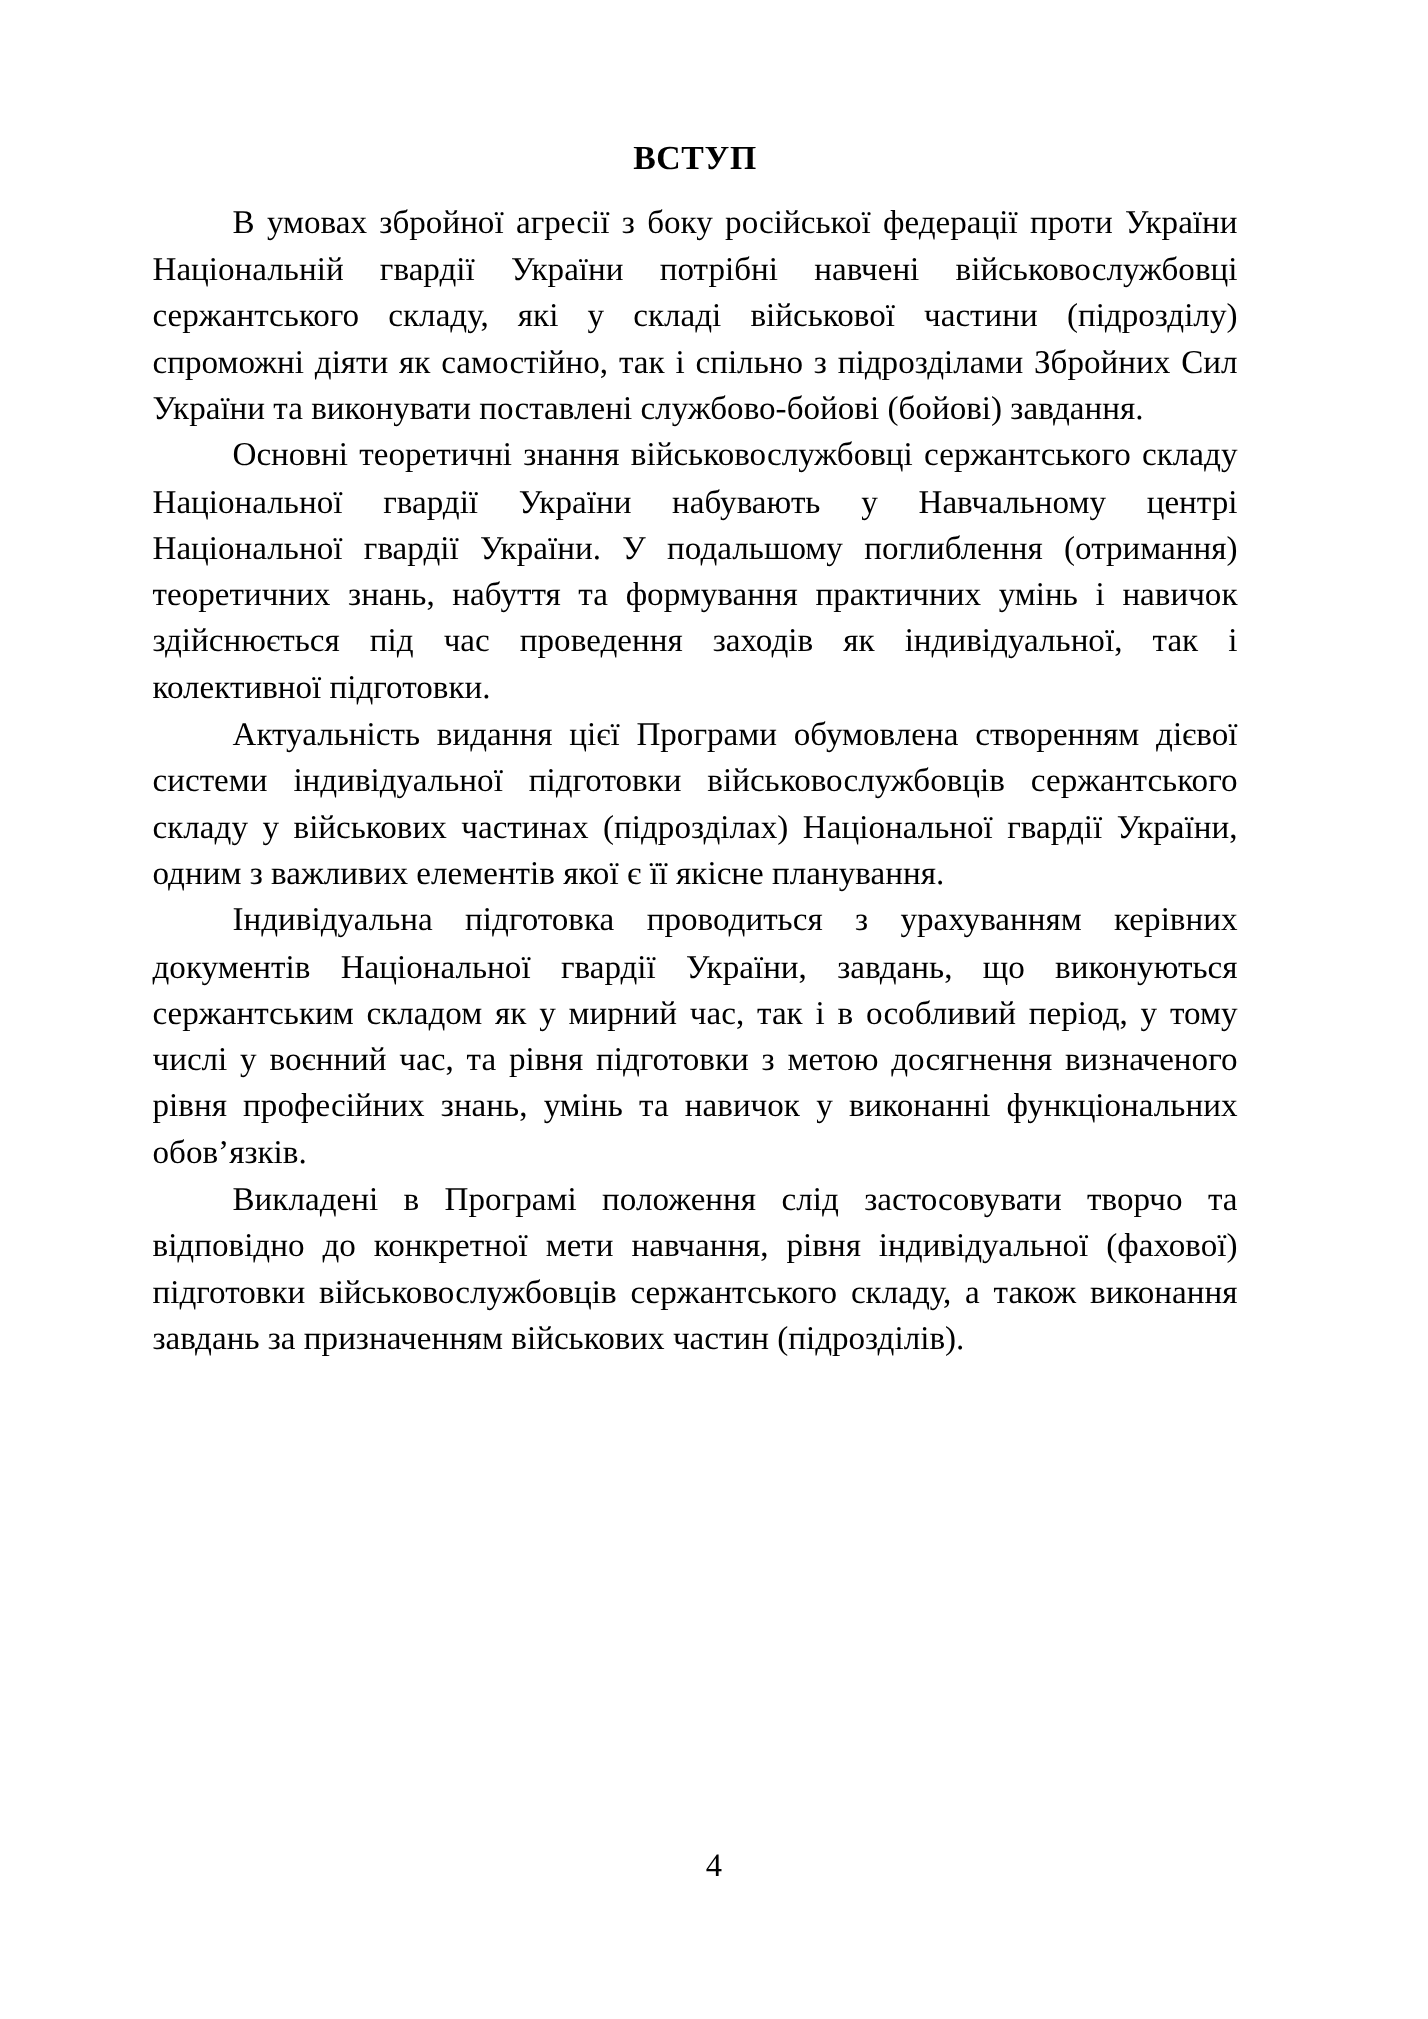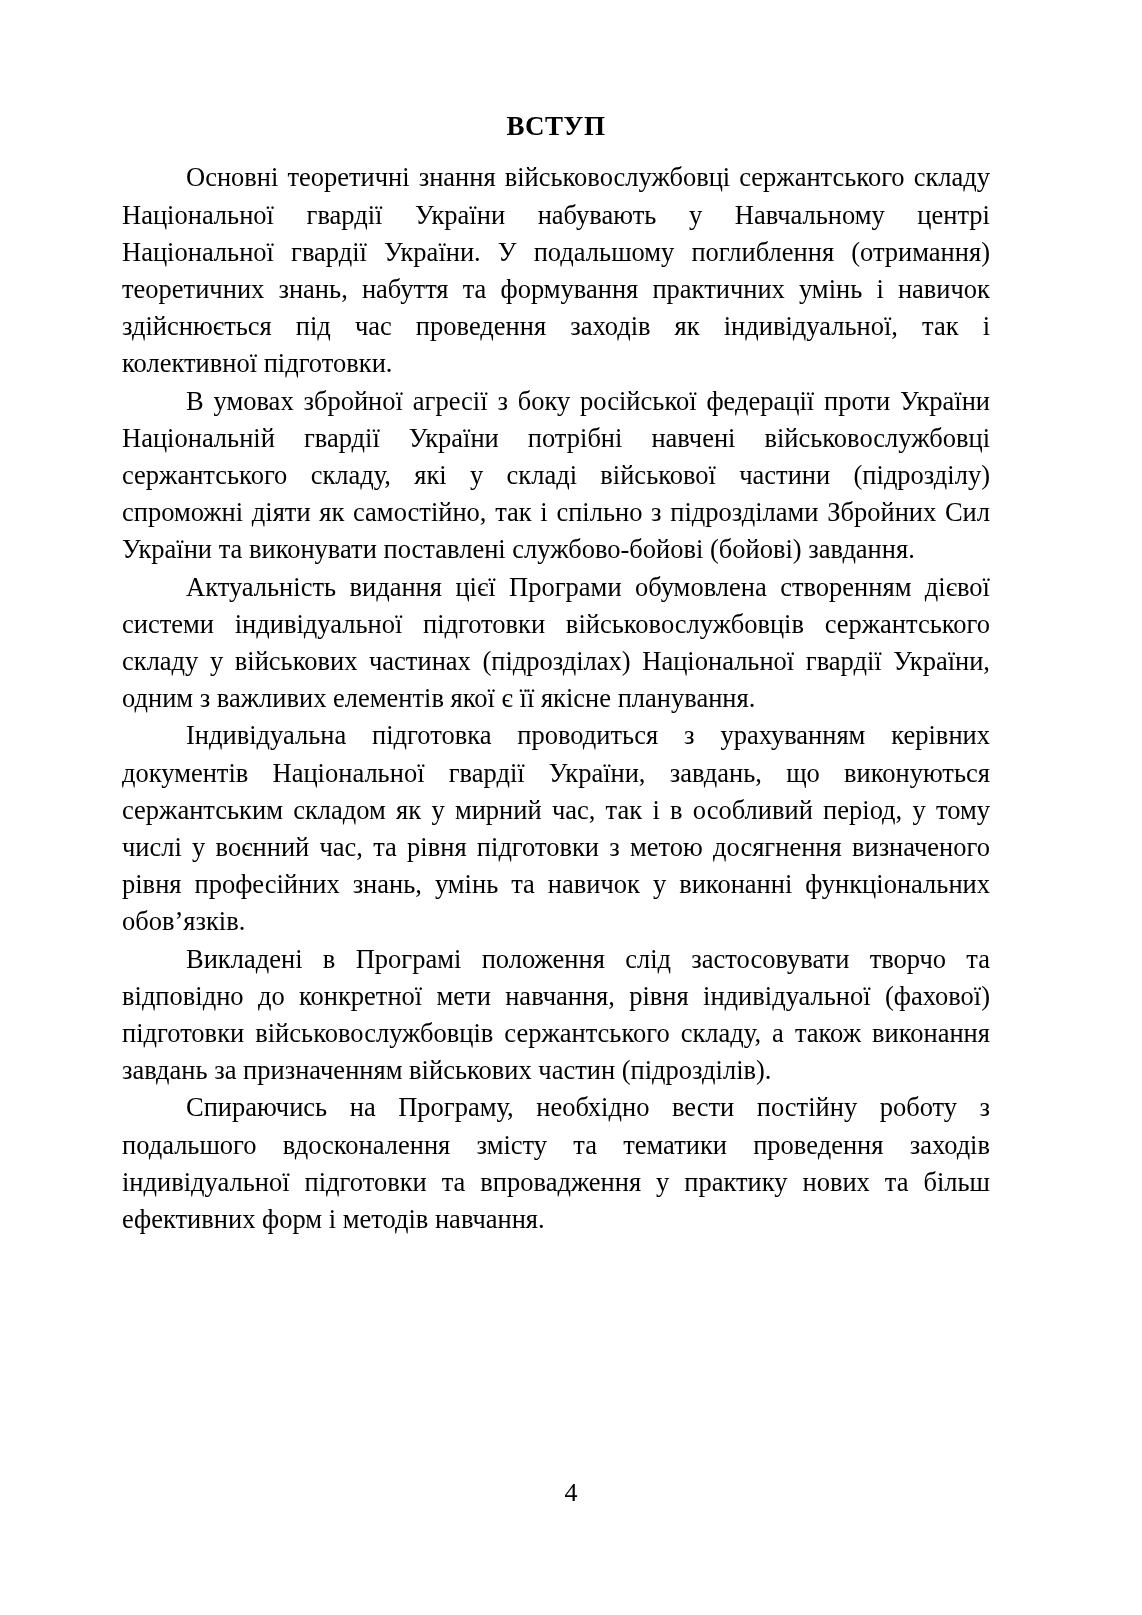--- a/index.html
+++ b/index.html
@@ -57,29 +57,28 @@
 </style>
 </head>
 <body>
 
 <div class="page">
 
   <div class="content">
 
     <h1 class="doc-title">ВСТУП</h1>
 
+    <p class="para">В умовах збройної агресії з боку російської федерації проти України Національній гвардії України потрібні навчені військовослужбовці сержантського складу, які у складі військової частини (підрозділу) спроможні діяти як самостійно, так і спільно з підрозділами Збройних Сил України та виконувати поставлені службово-бойові (бойові) завдання.</p>
+
     <p class="para">Основні теоретичні знання військовослужбовці сержантського складу Національної гвардії України набувають у Навчальному центрі Національної гвардії України. У подальшому поглиблення (отримання) теоретичних знань, набуття та формування практичних умінь і навичок здійснюється під час проведення заходів як індивідуальної, так і колективної підготовки.</p>
-
-    <p class="para">В умовах збройної агресії з боку російської федерації проти України Національній гвардії України потрібні навчені військовослужбовці сержантського складу, які у складі військової частини (підрозділу) спроможні діяти як самостійно, так і спільно з підрозділами Збройних Сил України та виконувати поставлені службово-бойові (бойові) завдання.</p>
 
     <p class="para">Актуальність видання цієї Програми обумовлена створенням дієвої системи індивідуальної підготовки військовослужбовців сержантського складу у військових частинах (підрозділах) Національної гвардії України, одним з важливих елементів якої є її якісне планування.</p>
 
     <p class="para">Індивідуальна підготовка проводиться з урахуванням керівних документів Національної гвардії України, завдань, що виконуються сержантським складом як у мирний час, так і в особливий період, у тому числі у воєнний час, та рівня підготовки з метою досягнення визначеного рівня професійних знань, умінь та навичок у виконанні функціональних обов’язків.</p>
 
     <p class="para">Викладені в Програмі положення слід застосовувати творчо та відповідно до конкретної мети навчання, рівня індивідуальної (фахової) підготовки військовослужбовців сержантського складу, а також виконання завдань за призначенням військових частин (підрозділів).</p>
 
-    <p class="para">Спираючись на Програму, необхідно вести постійну роботу з подальшого вдосконалення змісту та тематики проведення заходів індивідуальної підготовки та впровадження у практику нових та більш ефективних форм і методів навчання.</p>
 
   </div>
 
   <div class="page-number">4</div>
 
 </div>
 
 </body></html>

